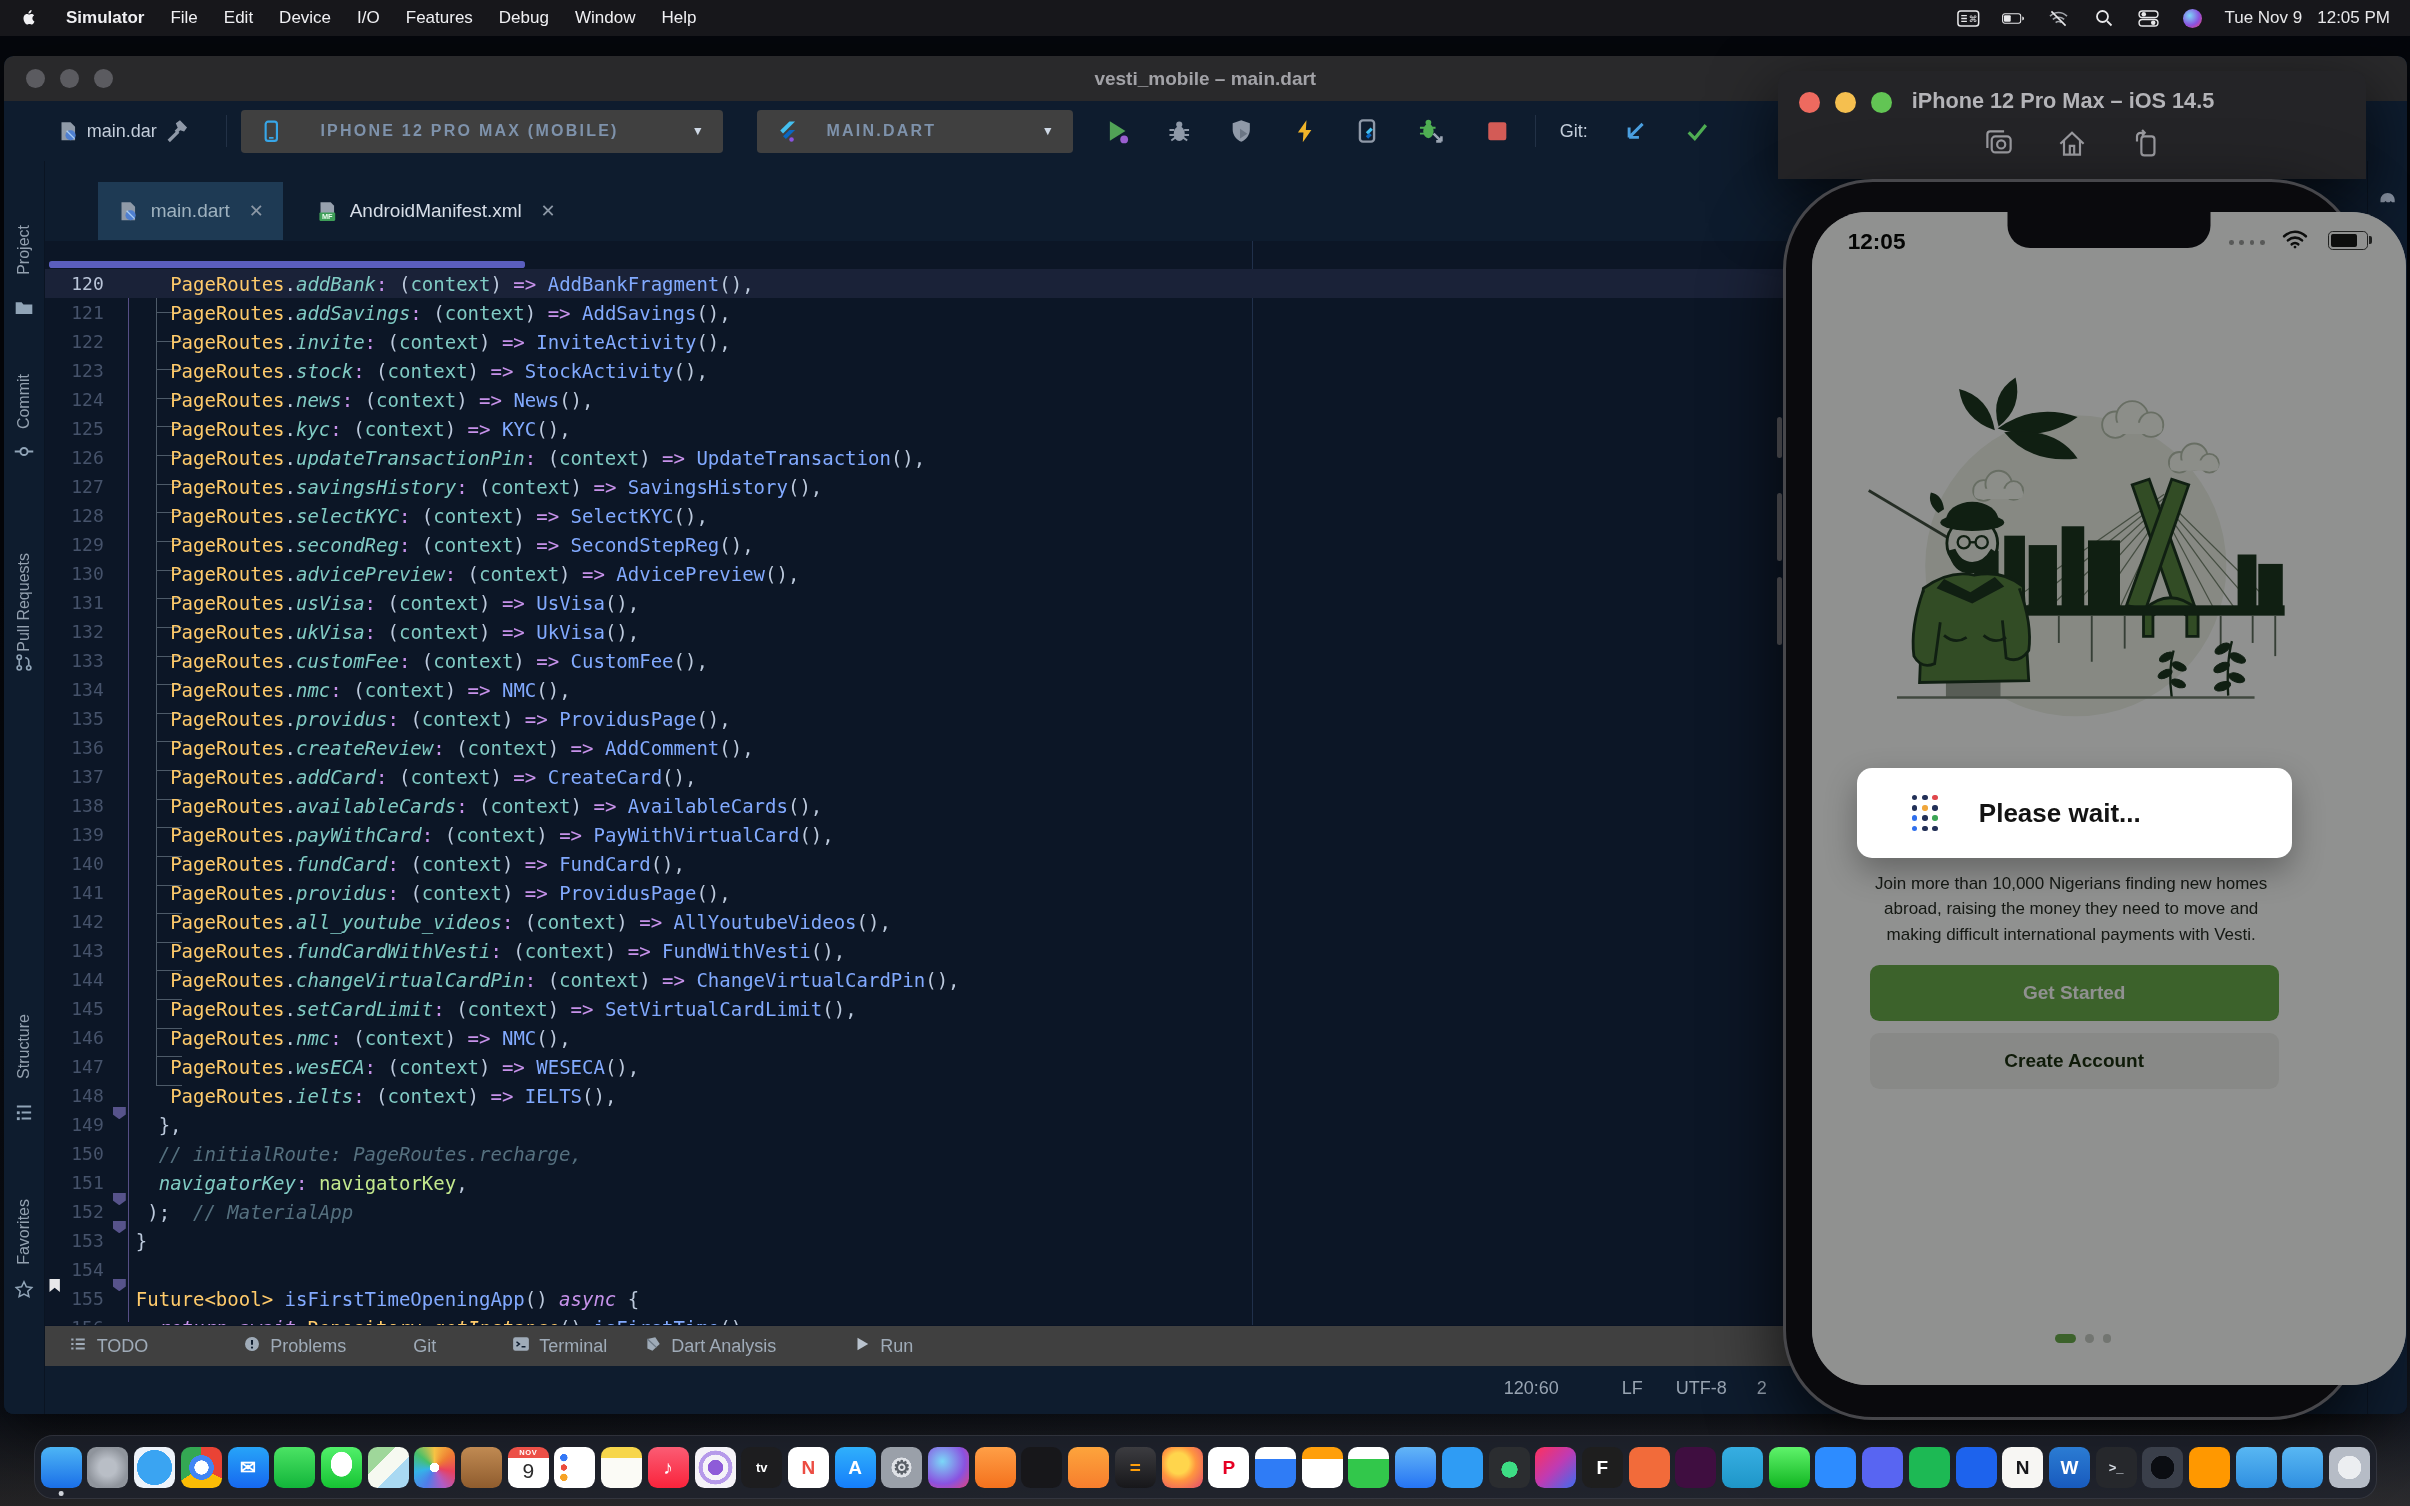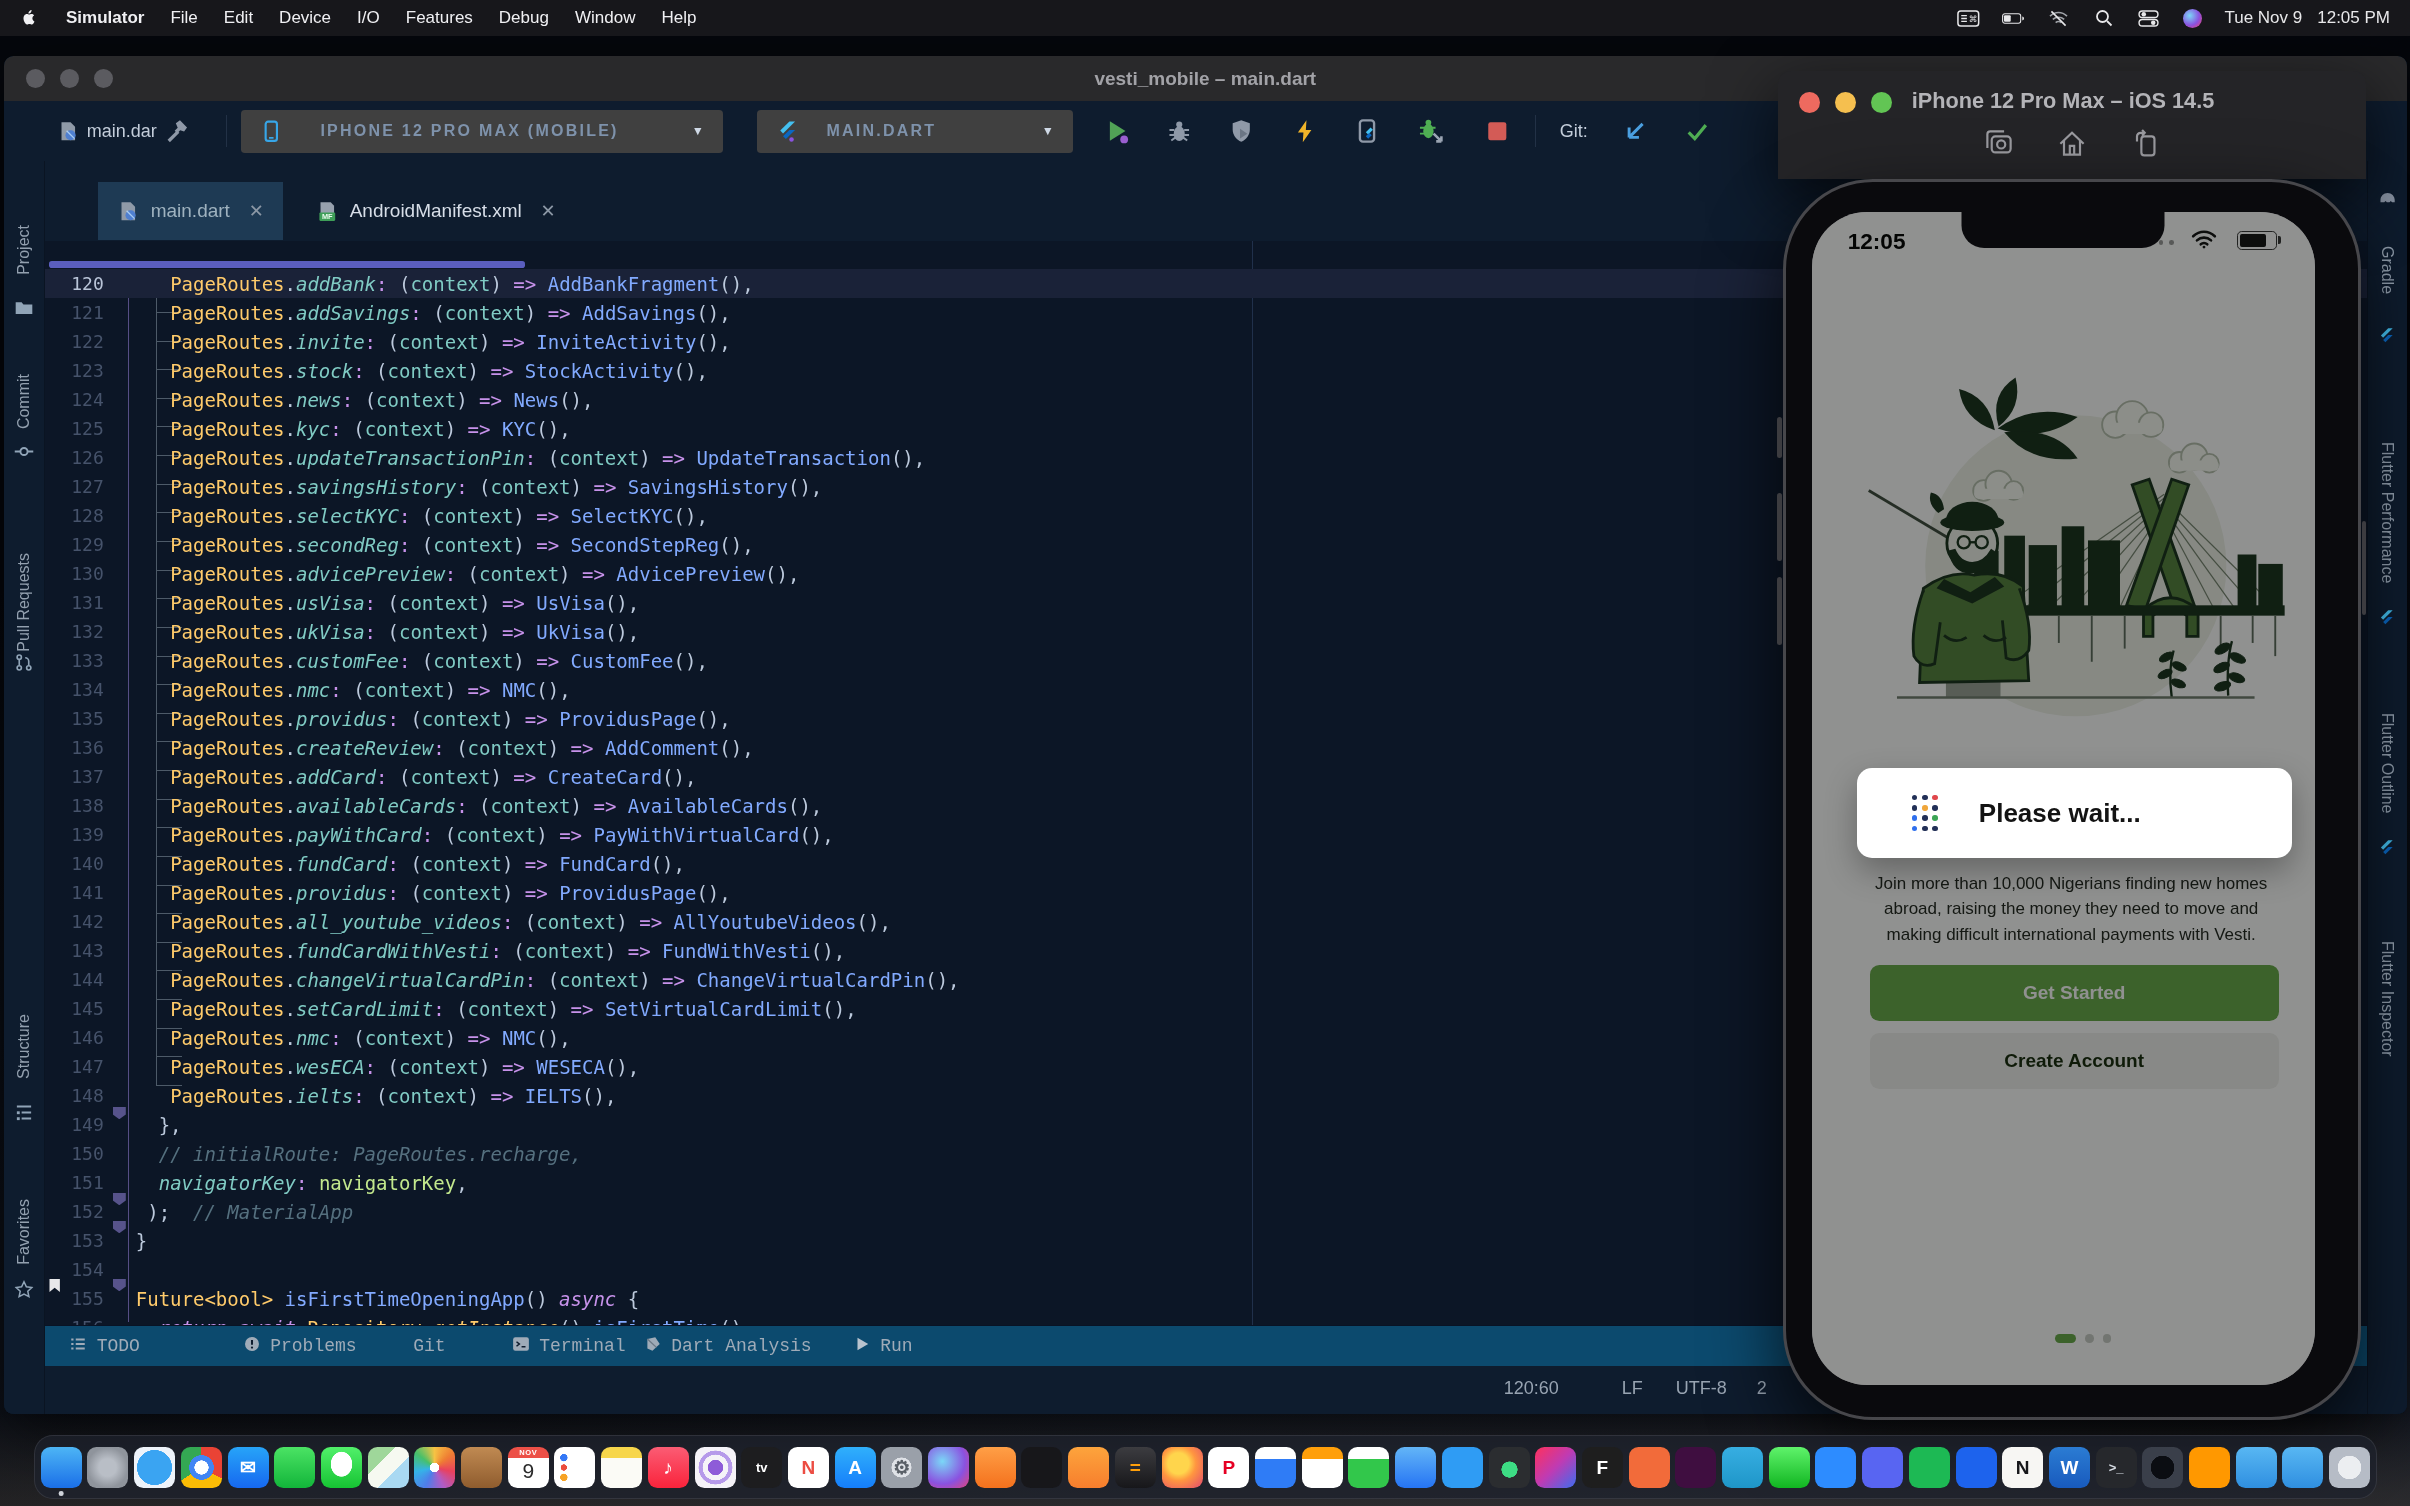--- a/index.html
+++ b/index.html
@@ -78,22 +78,22 @@
   .margin-guide { position:absolute; left:1207px; top:0; bottom:0; border-left:0.9px solid #20304b; }
   .indent-line { position:absolute; left:83px; border-left:1.9px solid #564e85; }
   .wguide-v { position:absolute; left:111px; border-left:1.9px solid #4d5a68; }
   .wguide-h { position:absolute; left:111px; width:26px; border-top:1.9px solid #4d5a68; }
   .fold-marker { position:absolute; left:68px; width:13px; height:12.2px; background:#6a63a5; opacity:.8;
     clip-path:polygon(0 0,100% 0,100% 62%,50% 100%,0 62%); }
   .bookmark { position:absolute; left:4.7px; width:10.4px; height:13px; background:#e8e8ea;
     clip-path:polygon(0 0,100% 0,100% 100%,50% 68%,0 100%); }
 
   
-  .twbar { position:absolute; left:41px; right:40px; top:1269px; height:41px; background:#0c4a6e;
-    border-top:0.9px solid #091325; display:flex; align-items:center;font-family:Liberation Mono, monospace; }
+  .twbar { position:absolute; left:41px; right:40px; top:1269px; height:41px; background:#404040;
+    border-top:0.9px solid #091325; display:flex; align-items:center; }
   .tw-item { position:absolute; display:flex; align-items:center; gap:9.4px; font-size:18px; color:#9fabb8; }
   .tw-item svg { width:18px; height:18px; }
   .statusbar { position:absolute; left:0; right:0; top:1311px; height:47px; background:#0e1c2e; }
   .sb-item { position:absolute; top:11.3px; font-size:18px; color:#98a4b2; }
 
   
   .sim-window { position:absolute; left:1778px; top:71px; width:588px; z-index:20; }
   .sim-header { position:relative; width:588px; height:108px; background:#242427; border-radius:13px 13px 0 0;
     box-shadow:0 22.6px 66px rgba(0,0,0,.7); }
   .sim-lights { position:absolute; left:21px; top:21px; display:flex; gap:15px; }
@@ -103,21 +103,21 @@
   .sim-toolbar .sic { width:32px; height:32px; }
 
   .phone { position:absolute; left:4.7px; top:108px; width:578px; height:1241px;
     background:#0a0a0d; border:3.8px solid #47474b; border-radius:90px;
     box-shadow:0 28px 75px rgba(0,0,0,.75); }
   .phone .btn-l1,.phone .btn-l2,.phone .btn-l3,.phone .btn-r1 { position:absolute; background:#3c3c40; border-radius:2.8px; }
   .btn-l1{left:-8.5px;top:235px;width:4.7px;height:41px}
   .btn-l2{left:-8.5px;top:311px;width:4.7px;height:68px}
   .btn-l3{left:-8.5px;top:395px;width:4.7px;height:68px}
   .btn-r1{right:-8.5px;top:339px;width:4.7px;height:94px}
-  .screen { position:absolute; left:26px; top:30px; width:503px; height:1173px; border-radius:55px;
+  .screen { position:absolute; left:26px; top:30px; width:594px; height:1173px; border-radius:55px;
     background:#ffffff; overflow:hidden; }
   .notch { position:absolute; left:50%; transform:translateX(-50%); top:0; width:203px; height:36px;
     background:#0a0a0d; border-radius:0 0 22.6px 22.6px; z-index:8; }
   .p-status { position:absolute; left:0; right:0; top:15px; height:28px; z-index:2; }
   .p-time { position:absolute; left:36px; top:1.9px; font-size:22.6px; font-weight:700; color:#000; }
   .p-cell { position:absolute; right:141px; top:13px; display:flex; gap:5.6px; }
   .p-cell i { width:4.7px; height:4.7px; border-radius:50%; background:#9a9a9a; }
   .p-wifi { position:absolute; right:98px; top:1.9px; width:26px; height:21px; }
   .p-batt { position:absolute; right:38px; top:3.8px; width:40px; height:19px; border:1.9px solid #333;
     border-radius:4.7px; }

